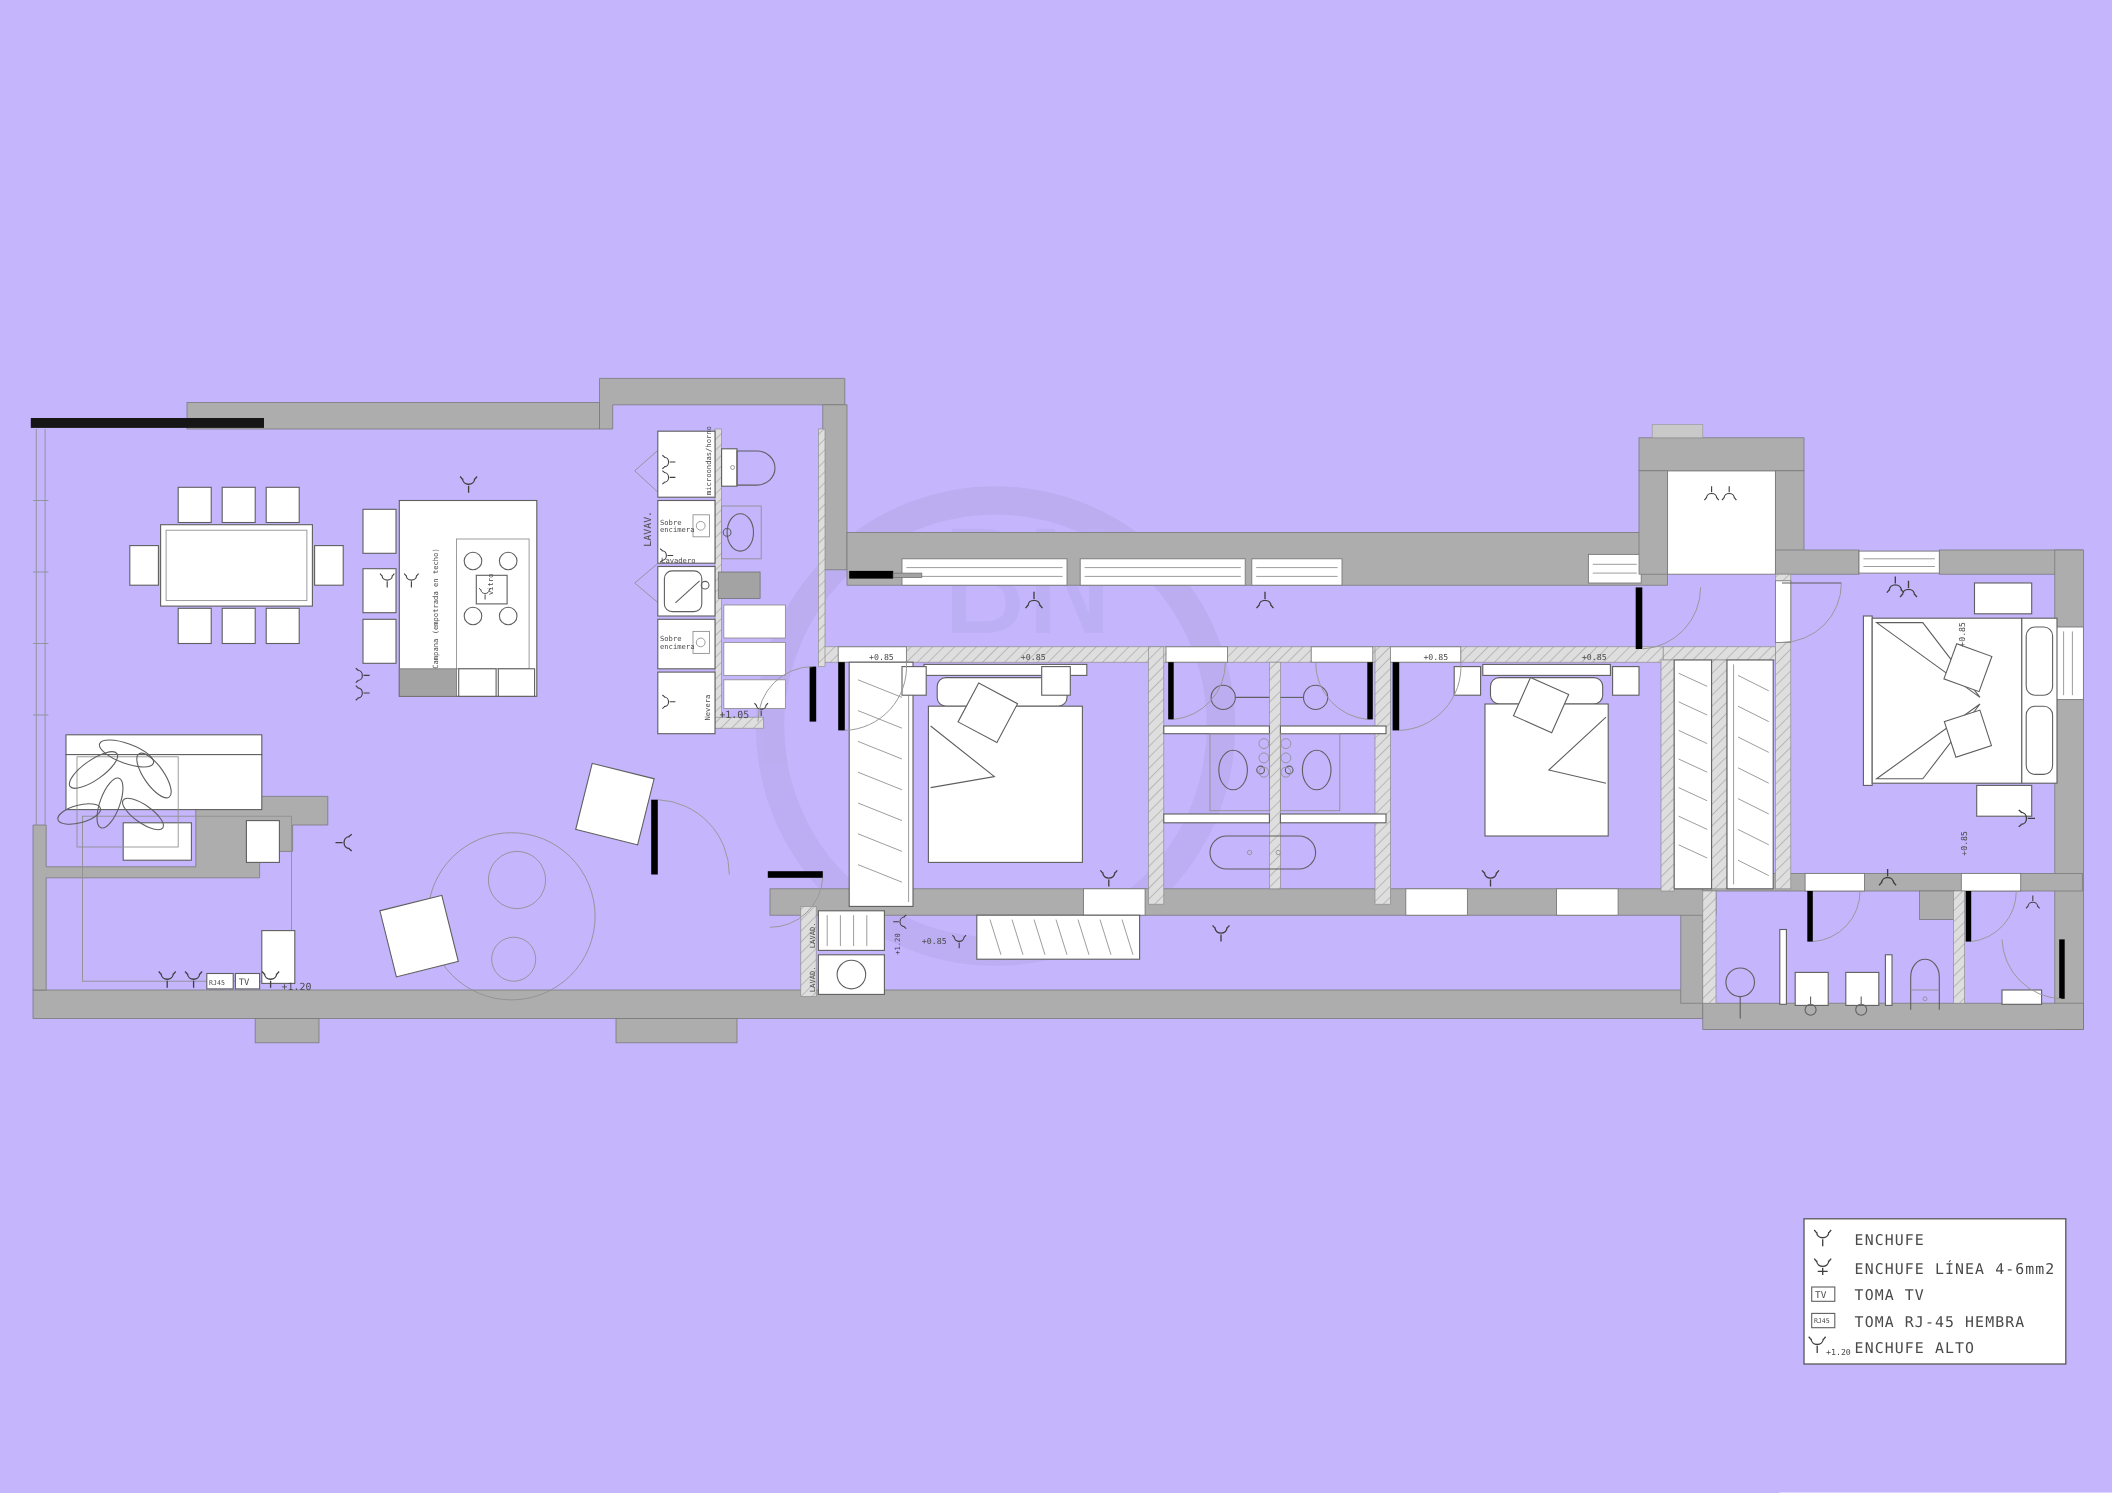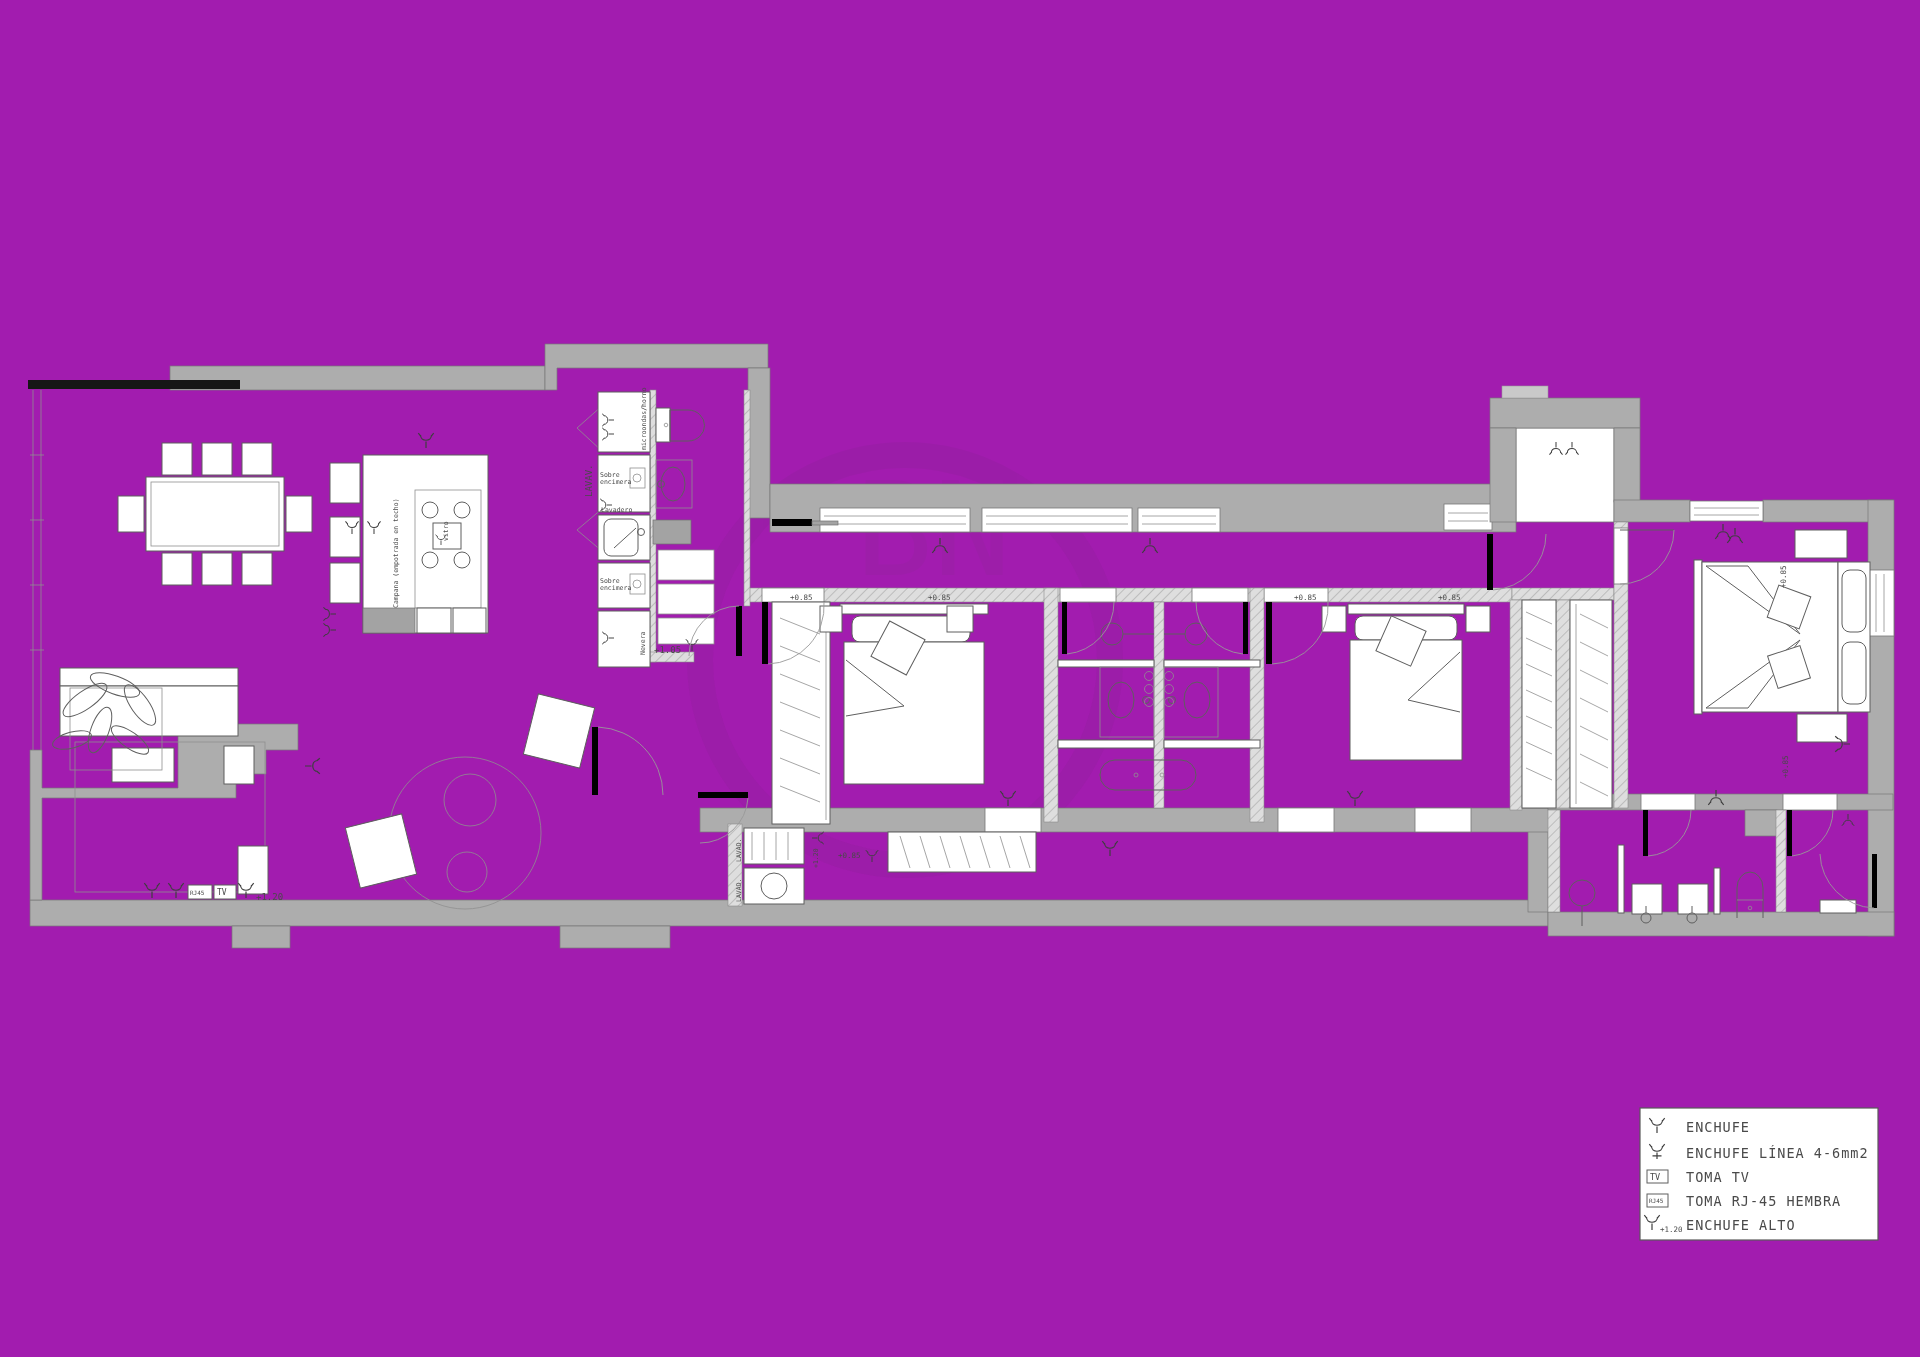--- a/index.html
+++ b/index.html
@@ -1,16 +1,16 @@
 <!DOCTYPE html>
 <html><head>
 <meta charset="utf-8">
 <style>
   html,body{margin:0;padding:0;background:#ffffff;}
-  .stage{position:relative;width:1920px;height:1357px;background:#a21caf;overflow:hidden;text-align:center;}
+  .stage{position:relative;width:1920px;height:1357px;background:#c4b5fd;overflow:hidden;text-align:center;}
   svg{position:absolute;left:0;top:0;}
   .w  {fill:#adadad;stroke:#787878;stroke-width:.7;}
   .wc {fill:#c9c9c9;stroke:#9a9a9a;stroke-width:.6;}
   .bk {fill:#161616;stroke:none;}
   .hw {fill:url(#hatch);stroke:#8a8a8a;stroke-width:.6;}
   .f  {fill:#ffffff;stroke:#5f5f5f;stroke-width:1;}
   .f2 {fill:#ffffff;stroke:#8f8f8f;stroke-width:.8;}
   .fl {fill:none;stroke:#5f5f5f;stroke-width:1;}
   .fl2{fill:none;stroke:#8f8f8f;stroke-width:.8;}
   .g  {fill:#a3a3a3;stroke:#6f6f6f;stroke-width:.7;}

